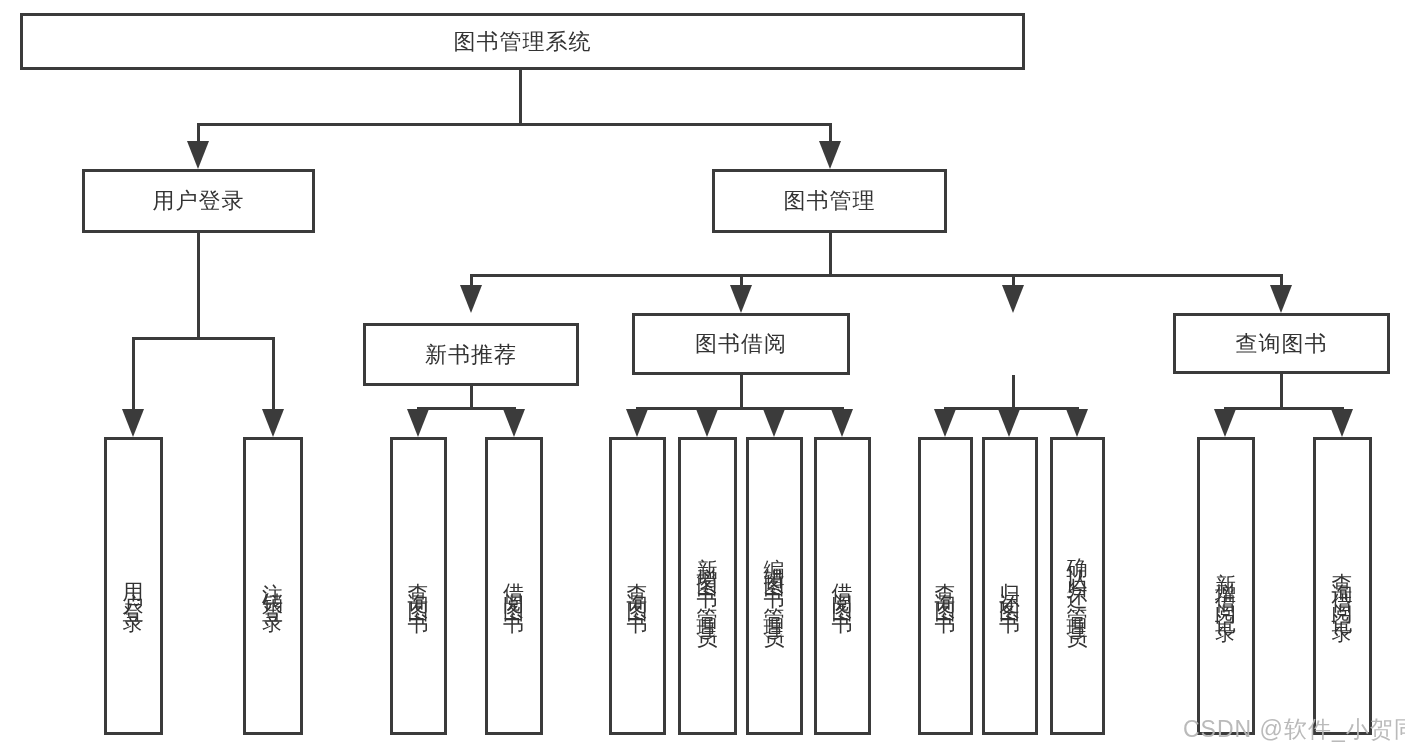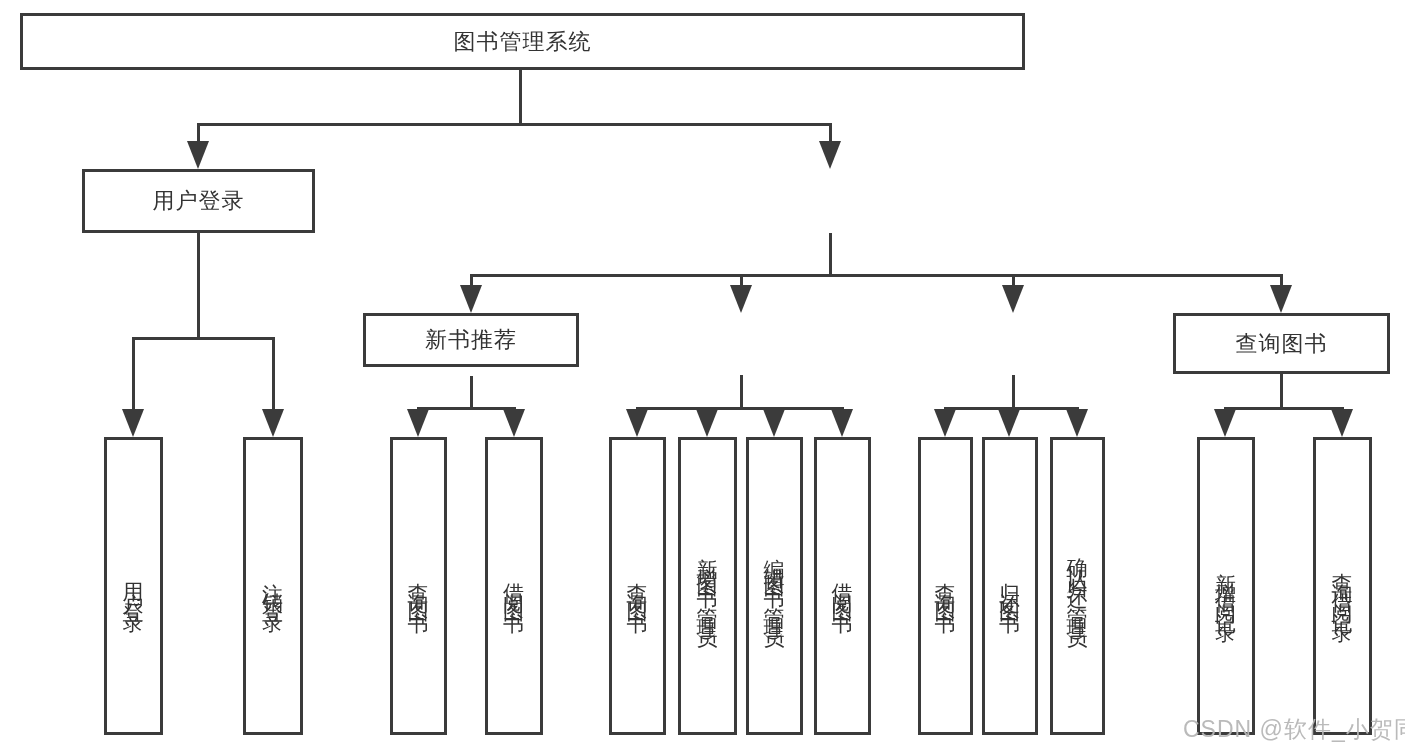--- a/index.html
+++ b/index.html
@@ -32,34 +32,40 @@
   <div class="vl" style="left:519px;top:70px;height:56px;"></div>
   <div class="hl" style="left:197px;top:123px;width:635px;"></div>
   <div class="vl" style="left:197px;top:123px;height:28px;"></div>
   <div class="arr" style="left:187px;top:141px;"></div>
   <div class="vl" style="left:829px;top:123px;height:28px;"></div>
   <div class="arr" style="left:819px;top:141px;"></div>
 
   <div class="box" style="left:82px;top:169px;width:233px;height:64px;">
     <span>用户登录</span>
   </div>
+  <div class="box" style="left:712px;top:169px;width:235px;height:64px;">
+    <span>图书管理</span>
+  </div>
 
   <div class="vl" style="left:829px;top:233px;height:44px;"></div>
   <div class="hl" style="left:470px;top:274px;width:812px;"></div>
   <div class="vl" style="left:470px;top:274px;height:20px;"></div>
   <div class="arr" style="left:460px;top:285px;"></div>
   <div class="vl" style="left:740px;top:274px;height:20px;"></div>
   <div class="arr" style="left:730px;top:285px;"></div>
   <div class="vl" style="left:1012px;top:274px;height:20px;"></div>
   <div class="arr" style="left:1002px;top:285px;"></div>
   <div class="vl" style="left:1280px;top:274px;height:20px;"></div>
   <div class="arr" style="left:1270px;top:285px;"></div>
 
-  <div class="box" style="left:363px;top:313px;width:216px;height:54px;">
+  <div class="box" style="left:363px;top:323px;width:216px;height:63px;">
     <span>新书推荐</span>
+  </div>
+  <div class="box" style="left:632px;top:313px;width:218px;height:62px;">
+    <span>图书借阅</span>
   </div>
   <div class="box" style="left:1173px;top:313px;width:217px;height:61px;">
     <span>查询图书</span>
   </div>
 
   <div class="vl" style="left:197px;top:233px;height:107px;"></div>
   <div class="hl" style="left:132px;top:337px;width:143px;"></div>
   <div class="vl" style="left:132px;top:337px;height:80px;"></div>
   <div class="arr" style="left:122px;top:409px;"></div>
   <div class="vl" style="left:272px;top:337px;height:80px;"></div>

